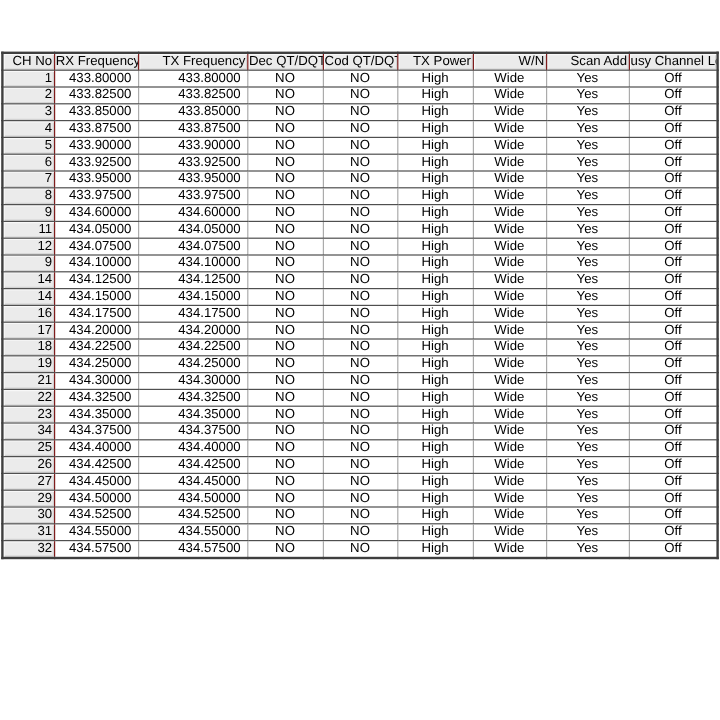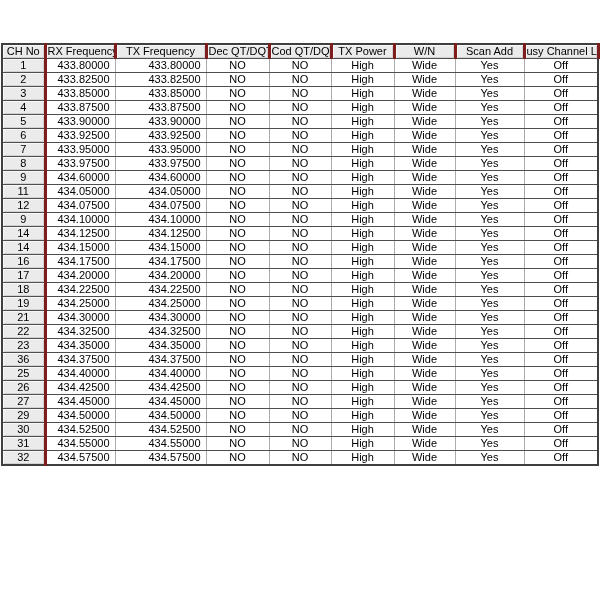--- a/index.html
+++ b/index.html
@@ -40,22 +40,23 @@
     font-size: 11px;
     font-weight: normal;
     line-height: 13px;
     white-space: nowrap;
     overflow: hidden;
     border-right: 1px solid var(--grid_line_v);
     border-bottom: 1px solid var(--grid_line_h);
   }
   table.grid .fixed {
     background: var(--fixed_bg);
-    border-right: 3px solid #7f1d1d;
+    border-right: 1px solid #7f1d1d;
     box-shadow: inset 1px 1px 0 var(--fixed_hi), inset -1px -1px 0 var(--fixed_lo);
+    text-align: right;
   }
   .al-center { text-align: center; }
   .al-right  { text-align: right; padding-right: 5px !important; }
 </style>
 </head>
 <body>
 
 <div class="grid-wrap">
   <table class="grid">
     <colgroup>
@@ -308,21 +309,21 @@
           <td class="al-right">434.35000</td>
           <td class="al-right">434.35000</td>
           <td class="al-center">NO</td>
           <td class="al-center">NO</td>
           <td class="al-center">High</td>
           <td class="al-center">Wide</td>
           <td class="al-center">Yes</td>
           <td class="al-center">Off</td>
         </tr>
         <tr>
-          <td class="fixed al-center">36</td>
+          <td class="fixed al-center">34</td>
           <td class="al-right">434.37500</td>
           <td class="al-right">434.37500</td>
           <td class="al-center">NO</td>
           <td class="al-center">NO</td>
           <td class="al-center">High</td>
           <td class="al-center">Wide</td>
           <td class="al-center">Yes</td>
           <td class="al-center">Off</td>
         </tr>
         <tr>

